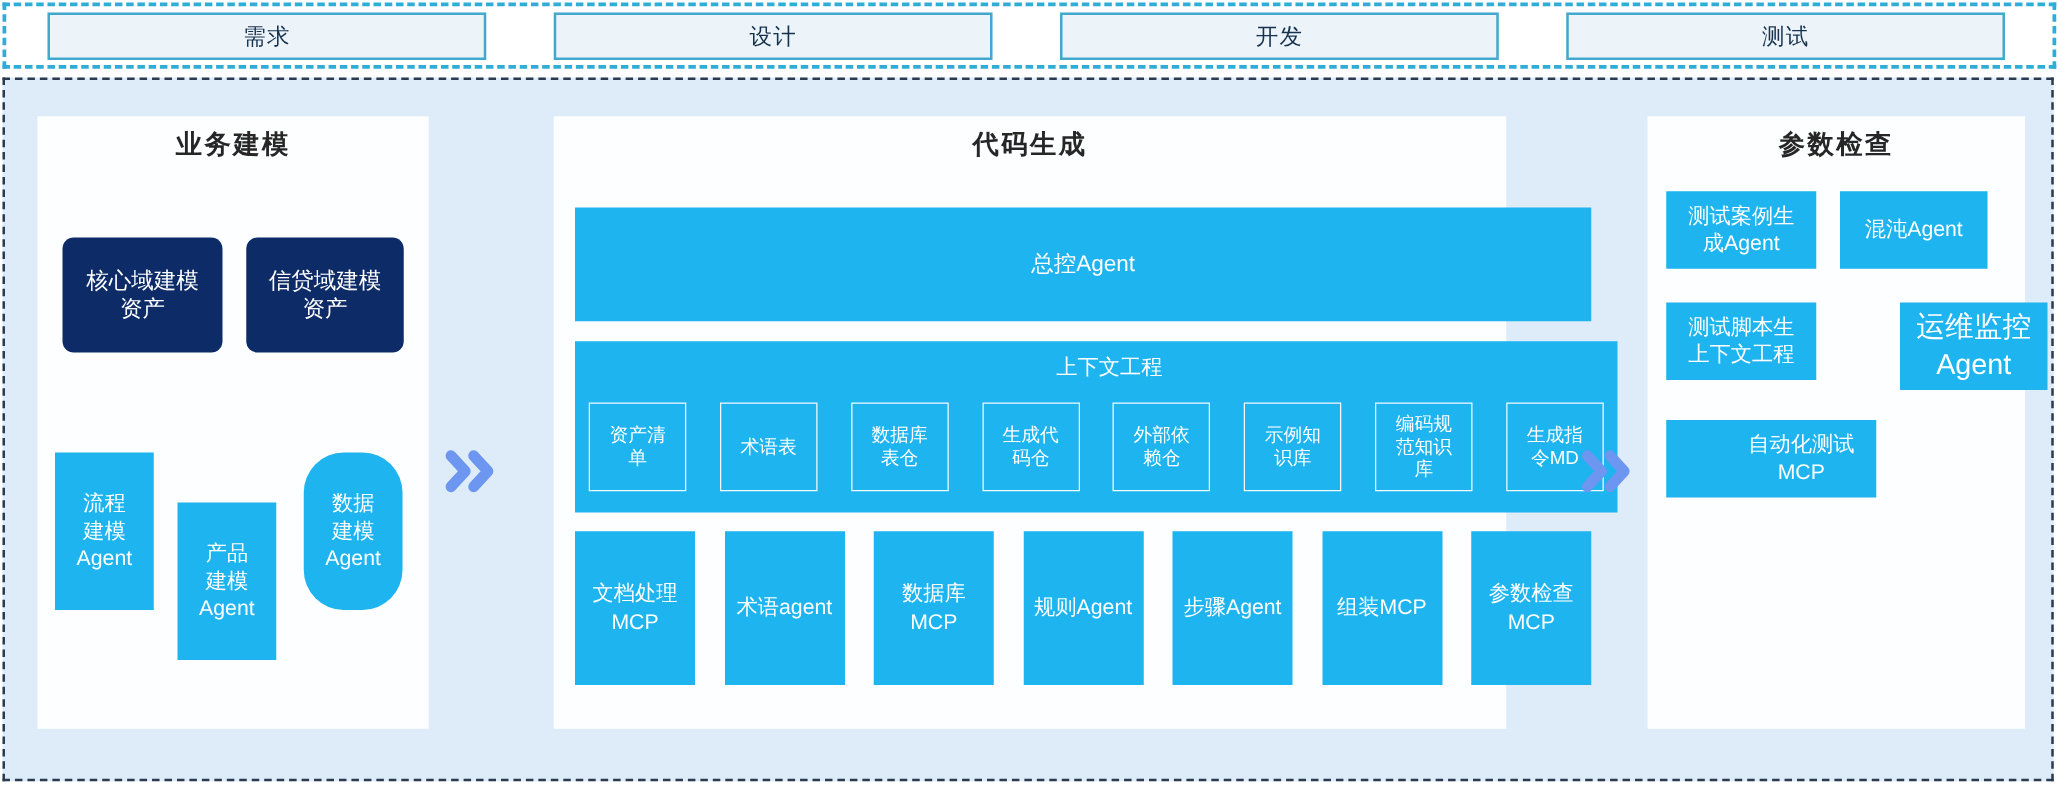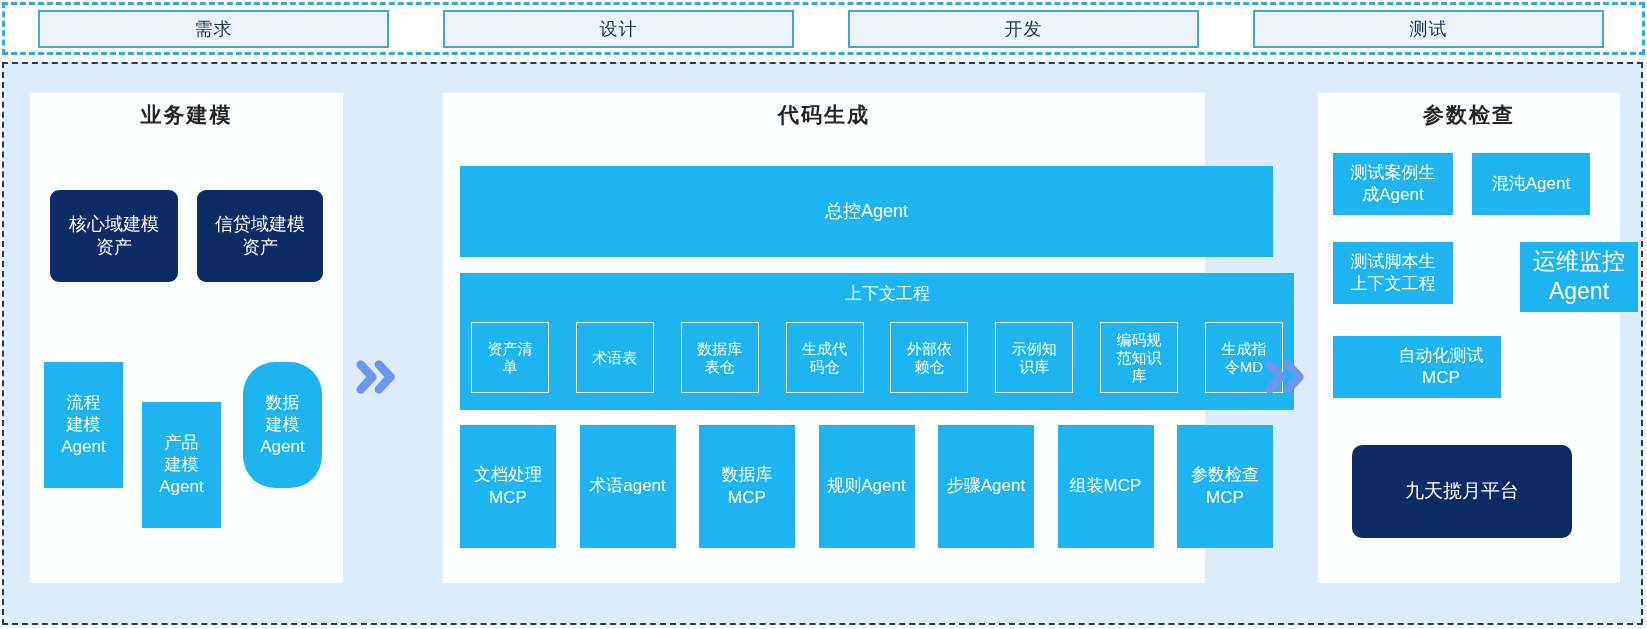--- a/index.html
+++ b/index.html
@@ -226,19 +226,16 @@
 上下文工程</span>
       </div>
       <div class="bx cyan t4">
         <span>运维监控
 Agent</span>
       </div>
       <div class="bx cyan t5">
         <span>自动化测试
 MCP</span>
       </div>
-      <div class="bx navy platform">
-        <span>九天揽月平台</span>
-      </div>
     </section>
 
   </div>
 </div>
 
 </body></html>

